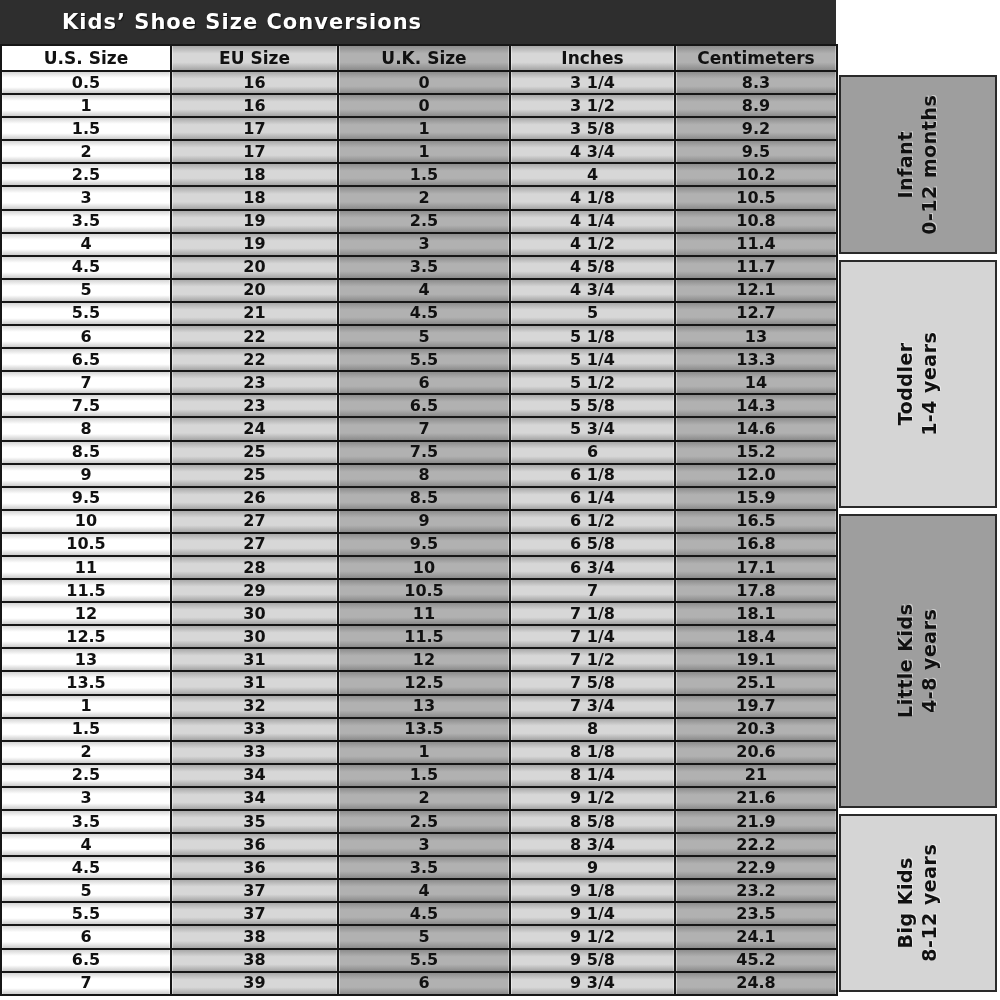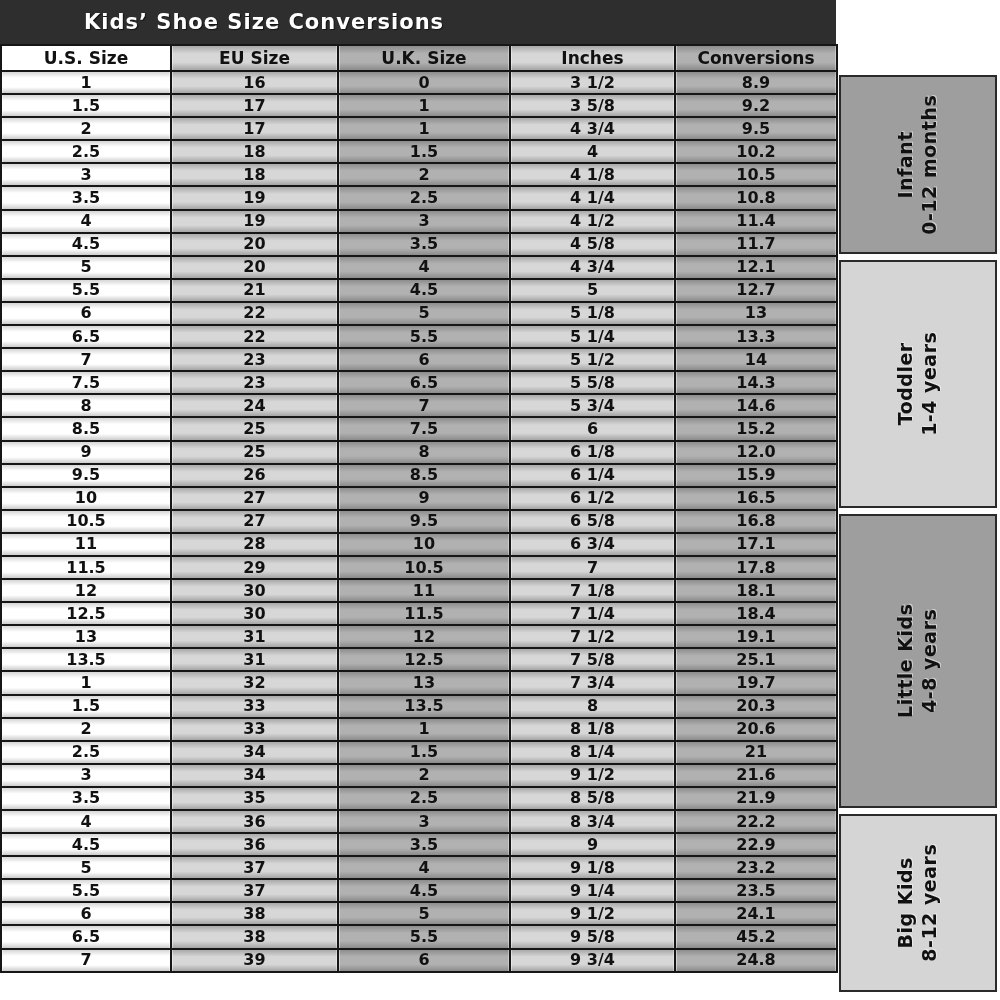--- a/index.html
+++ b/index.html
@@ -15,21 +15,21 @@
     position:absolute;top:0;left:0;
     width:836px;height:44px;
     background:#2e2e2e;
     display:flex;align-items:center;
   }
   .title-band .title{
     color:#ffffff;
     font-weight:700;
     font-size:21px;
     letter-spacing:1px;
-    padding-left:84px;
+    padding-left:62px;
     white-space:nowrap;
     text-shadow:1px 1px 1px rgba(0,0,0,.6);
   }
   
   table.size-table{
     position:absolute;top:44px;left:0;
     width:836px;
     border-collapse:collapse;
     table-layout:fixed;
     border:2px solid #161616;
@@ -94,24 +94,31 @@
       <col style="width:172px">
       <col style="width:165px">
       <col style="width:162px">
     </colgroup>
     <thead>
       <tr id="header-row">
           <th class="c0">U.S. Size</th>
           <th class="c1">EU Size</th>
           <th class="c2">U.K. Size</th>
           <th class="c3">Inches</th>
-          <th class="c4">Conversions</th>
+          <th class="c4">Centimeters</th>
         </tr>
     </thead>
     <tbody id="table-body">
+        <tr>
+          <td class="c0">0.5</td>
+          <td class="c1">16</td>
+          <td class="c2">0</td>
+          <td class="c3">3 1/4</td>
+          <td class="c4">8.3</td>
+        </tr>
         <tr>
           <td class="c0">1</td>
           <td class="c1">16</td>
           <td class="c2">0</td>
           <td class="c3">3 1/2</td>
           <td class="c4">8.9</td>
         </tr>
         <tr>
           <td class="c0">1.5</td>
           <td class="c1">17</td>

